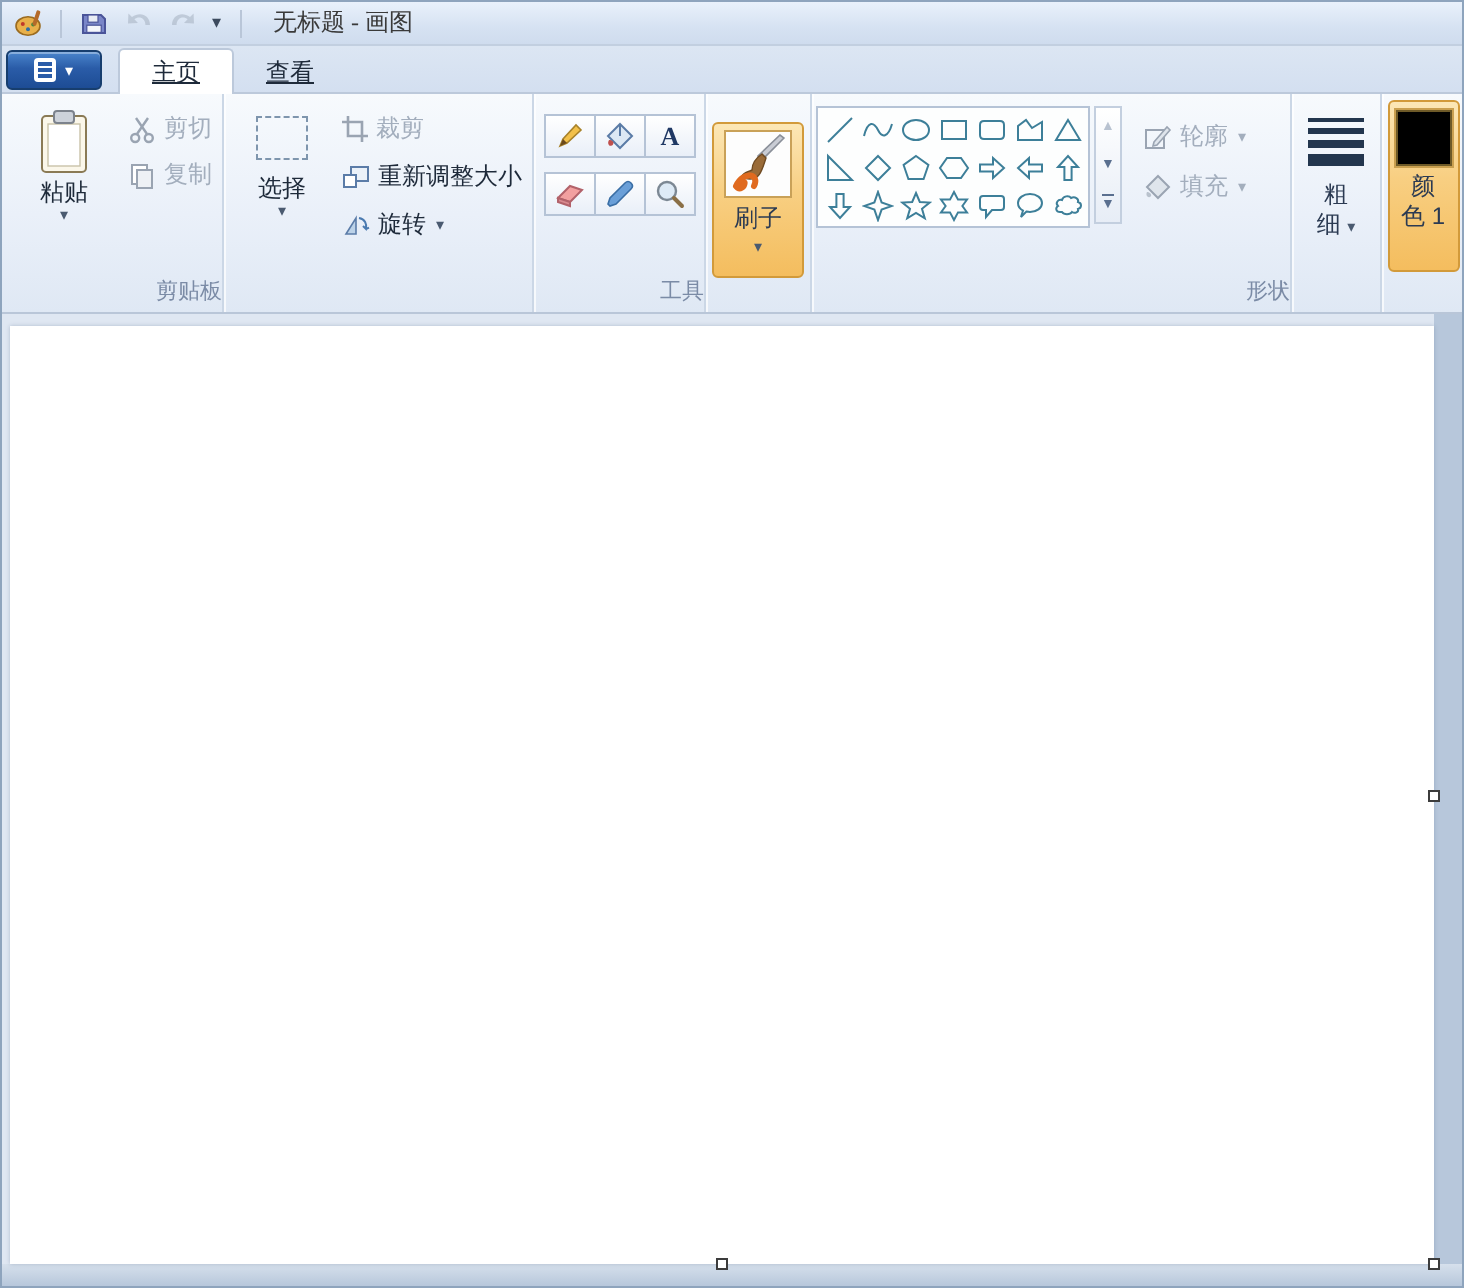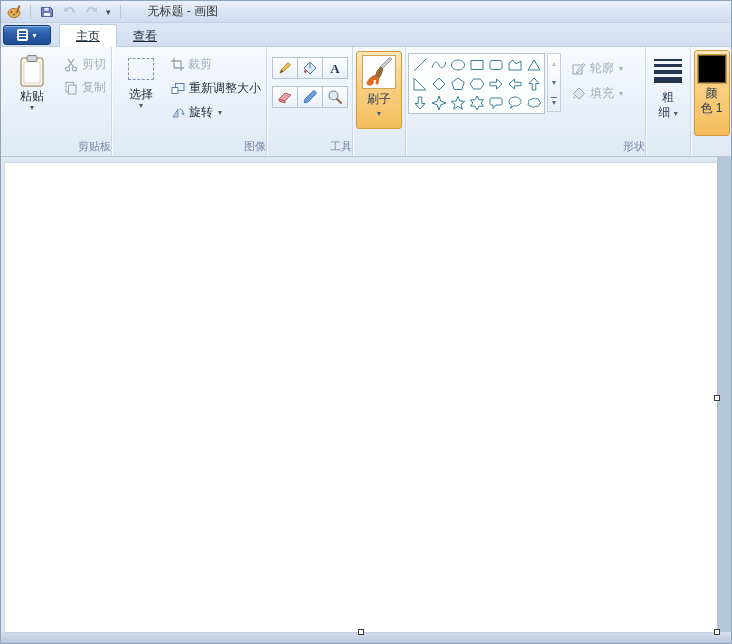--- a/index.html
+++ b/index.html
@@ -14,21 +14,21 @@
   
   .titlebar {
     height:22px; flex:0 0 22px; display:flex; align-items:center; gap:4px;
     background:linear-gradient(#e9f1fb,#d6e2f2 60%,#cfdcee);
     border-bottom:1px solid #c2cfe0; padding:0 6px;
   }
   .titlebar .sep { width:1px; height:14px; background:#b9c6d8; margin:0 3px; }
   .qat-btn { width:18px; height:18px; display:flex; align-items:center; justify-content:center; border-radius:3px; }
   .qat-btn.disabled svg { opacity:.45; }
   .qat-arrow { font-size:9px; color:#3c4a5e; padding:0 2px; }
-  .win-title { font-size:12px; color:#3a3a3a; margin-left:20px; white-space:nowrap; }
+  .win-title { font-size:12px; color:#3a3a3a; margin-left:9px; white-space:nowrap;font-family:Liberation Serif, serif; }
 
   
   .tabrow {
     height:24px; flex:0 0 24px; display:flex; align-items:flex-end;
     background:linear-gradient(#dce6f3,#d3dff0); padding:0 0 0 2px; position:relative;
   }
   .tabrow::after { content:""; position:absolute; left:0; right:0; bottom:0; height:1px; background:#bcc9db; }
   .app-btn {
     width:48px; height:20px; margin:0 8px 2px 0; border-radius:3px;
     background:linear-gradient(#4a85cc,#2a5ca8 45%,#1d4c94);
@@ -72,21 +72,21 @@
 
   
   .tools-grid { display:flex; flex-direction:column; gap:7px; padding-top:6px; }
   .tools-row { display:flex; }
   .toolbtn {
     width:26px; height:22px; display:flex; align-items:center; justify-content:center;
     background:linear-gradient(#ffffff,#e9eff8); border:1px solid #b5c3d6; margin-right:-1px;
   }
 
   
-  .brushgroup .content { padding:4px 3px 0 3px; }
+  .brushgroup .content { padding:4px 3px 0 3px;align-items:flex-end; }
   .hl-orange {
     background:linear-gradient(#fce7b6,#f8cf82 45%,#f4bd5e);
     border:1px solid #d29a3a; border-radius:3px;
   }
   .brushbtn { width:46px; height:78px; display:flex; flex-direction:column; align-items:center; padding-top:3px; gap:2px; }
   .brush-iconbox { width:34px; height:34px; background:#fdfdfd; border:1px solid #c9a158; display:flex; align-items:center; justify-content:center; }
 
   
   .shapes-wrap { display:flex; align-items:flex-start; gap:2px; padding-top:2px; }
   .shape-gallery {
@@ -231,21 +231,20 @@
           <div class="smallbtn">
             <svg width="14" height="13" viewBox="0 0 14 13">
               <path d="M2 11 L7 3 L7 11 Z" fill="#bcd2e8" stroke="#5b7ca8" stroke-width="0.8"></path>
               <path d="M8.5 3 C11.5 3.5 12.5 6 12 8.5 L10.5 7 M12 8.5 L13.5 7.8" stroke="#4a7ab0" stroke-width="1" fill="none"></path>
             </svg>
             <span>旋转</span>
             <span class="arrow">▾</span>
           </div>
         </div>
       </div>
-      <div class="glabel">图像</div>
     </div>
 
     <div class="rgroup" style="flex:0 0 86px">
       <div class="content" style="justify-content:center">
         <div class="tools-grid" id="tools-grid">
             <div class="tools-row">
               <div class="toolbtn">
                 <svg width="16" height="16" viewBox="0 0 16 16">
                   <path d="M3 13 L4.5 9.5 L11 2.5 L13.5 5 L6.5 11.5 Z" fill="#f2c04a" stroke="#a8822a" stroke-width="0.8"></path>
                   <path d="M3 13 L4.5 9.5 L6.5 11.5 Z" fill="#6b4a1e"></path>

